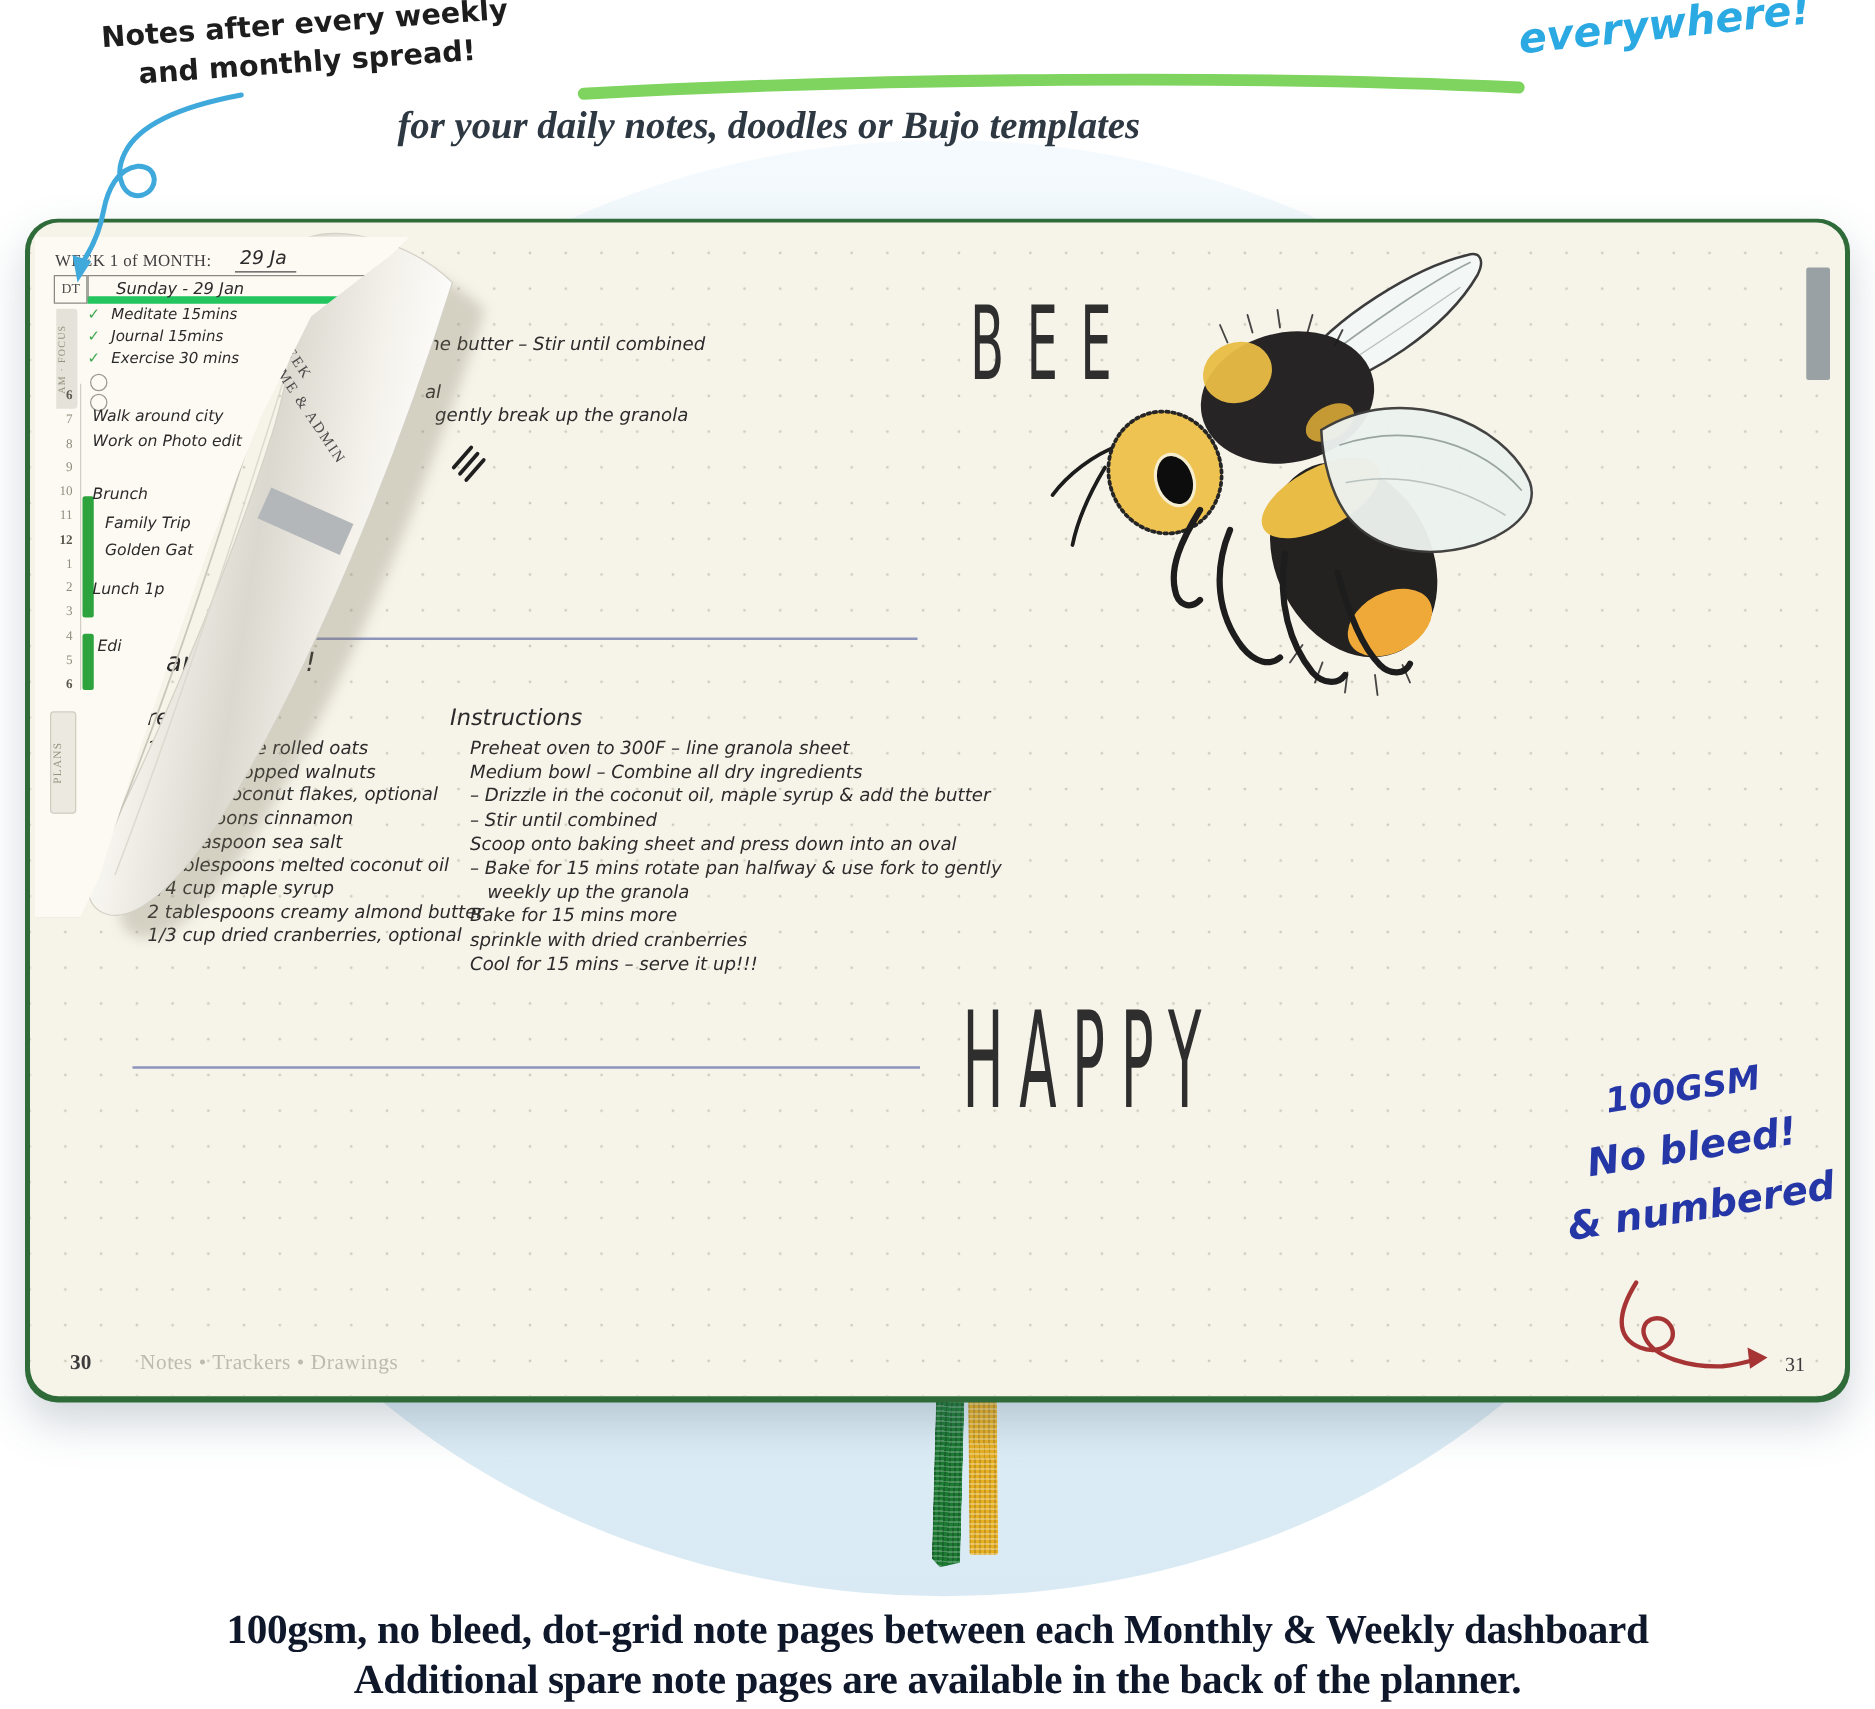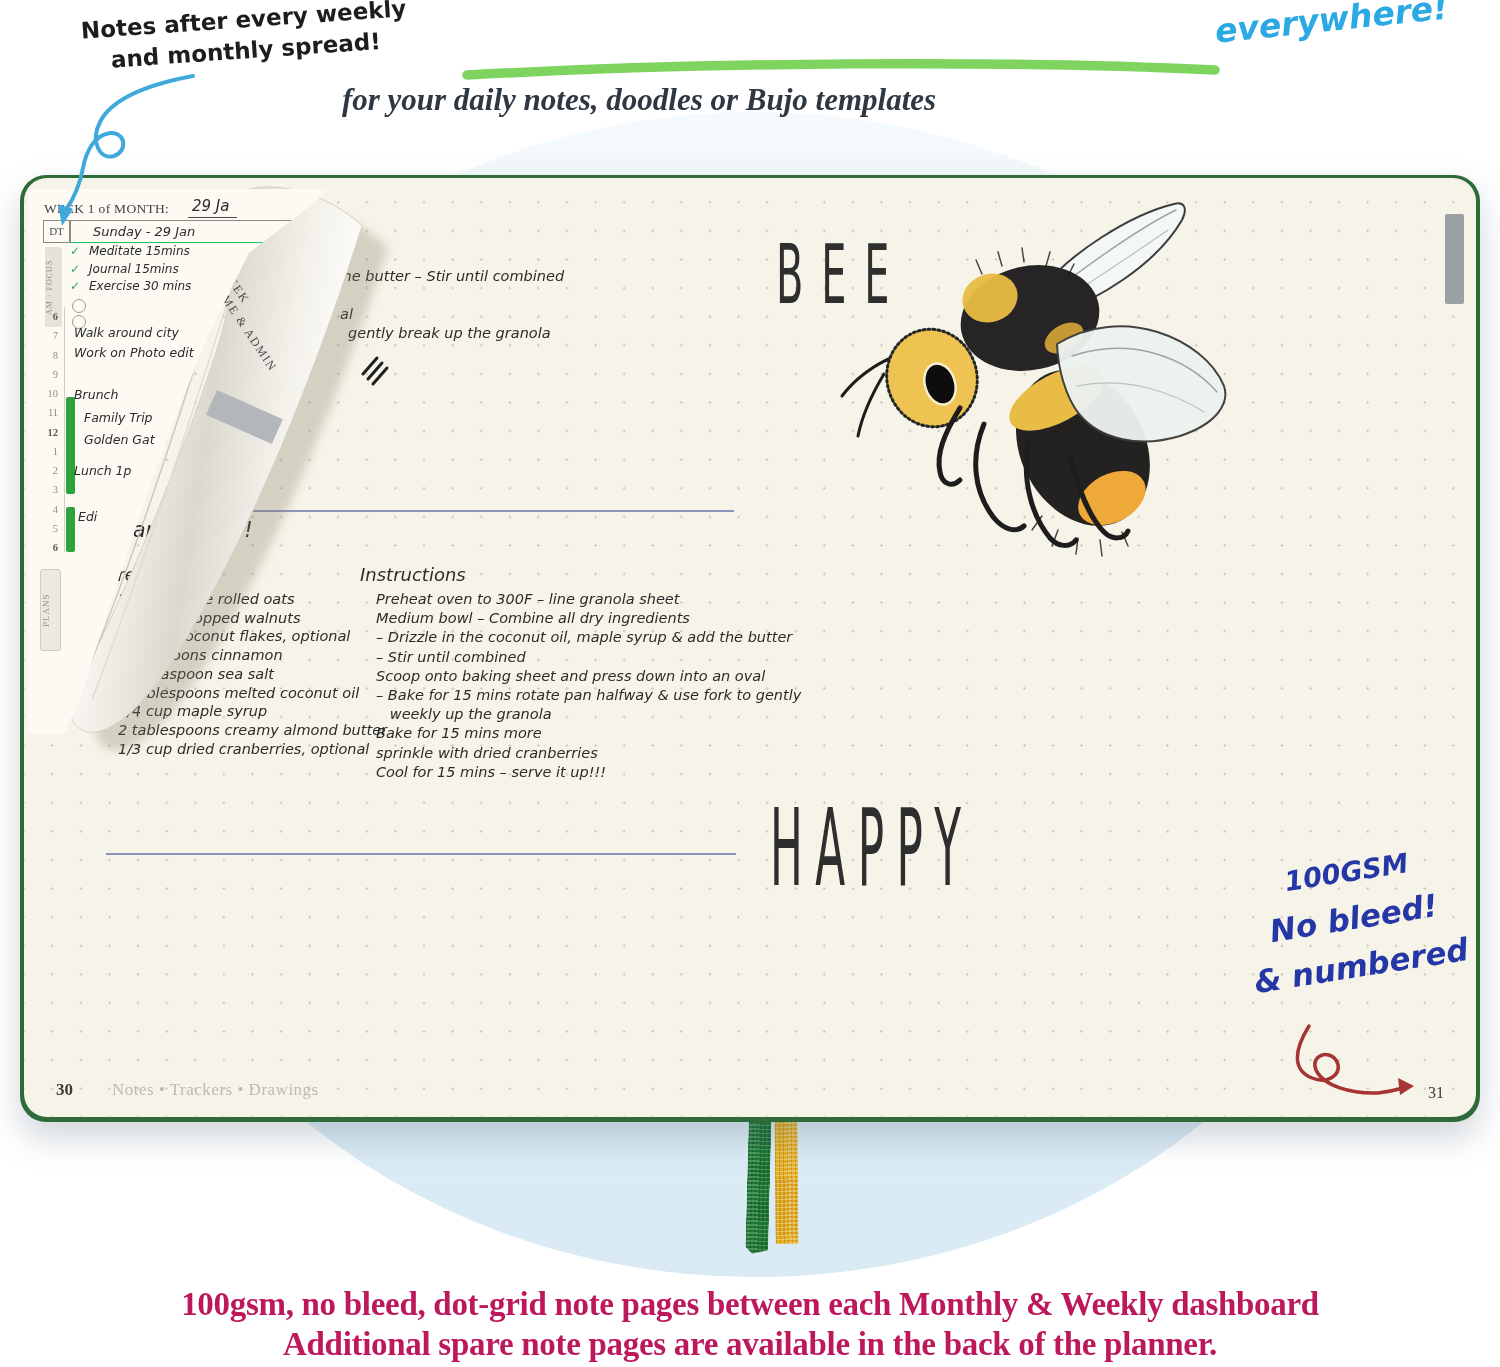--- a/index.html
+++ b/index.html
@@ -10,21 +10,21 @@
   
   .bg-ellipse{left:95px;top:112px;width:1320px;height:1165px;border-radius:50%;
     background:linear-gradient(180deg,#f4fafd 0%,#e7f2f9 45%,#d9eaf4 100%);}
 
   
   .title{left:0;top:2px;width:1500px;text-align:center;font-size:63px;font-weight:bold;
     letter-spacing:-1.5px;color:#111;font-family:"Liberation Sans",sans-serif;}
   .tagline{left:1213px;top:12px;font-family:"DejaVu Sans",sans-serif;font-style:italic;font-weight:bold;
     font-size:33px;color:#2aa9e2;transform:rotate(-6deg);transform-origin:left top;}
   .subtitle{left:0;top:82px;width:1230px;text-align:center;font-family:"Liberation Serif",serif;
-    font-style:italic;font-weight:bold;font-size:31px;color:#2e3842;padding-left:24px;}
+    font-style:italic;font-weight:bold;font-size:31px;color:#2e3842;}
   .annotation{left:78px;top:16px;width:330px;transform:rotate(-4deg);transform-origin:left top;
     font-family:"DejaVu Sans",sans-serif;font-weight:bold;font-size:23px;color:#1d1d1d;text-align:center;line-height:31px;}
 
   
   .planner{left:20px;top:175px;width:1460px;height:947px;border-radius:26px;background:#2e6b39;
     box-shadow:0 16px 34px rgba(70,95,115,.25);}
   .pages{position:absolute;left:4px;top:3px;right:4px;bottom:5px;border-radius:23px;overflow:hidden;
     background:#f6f3e9;}
   .dotgrid{position:absolute;inset:0;
     background-image:radial-gradient(#c7c4b6 1.1px,rgba(0,0,0,0) 1.3px);
@@ -70,21 +70,21 @@
   .ribbon.green{left:747px;background-color:#1c7a33;transform:rotate(1.5deg);
     background-image:repeating-linear-gradient(0deg,rgba(255,255,255,.22) 0 1.5px,rgba(0,0,0,0) 1.5px 4px),
                      repeating-linear-gradient(90deg,rgba(0,0,0,.18) 0 1.5px,rgba(0,0,0,0) 1.5px 4px);
     clip-path:polygon(0 0,100% 0,100% 97%,30% 100%,0 95%);}
   .ribbon.yellow{left:775px;height:132px;background-color:#e6af22;transform:rotate(-.5deg);
     background-image:repeating-linear-gradient(0deg,rgba(255,255,255,.3) 0 1.5px,rgba(0,0,0,0) 1.5px 4px),
                      repeating-linear-gradient(90deg,rgba(0,0,0,.14) 0 1.5px,rgba(0,0,0,0) 1.5px 4px);}
 
   
   .caption{left:0;width:1500px;text-align:center;font-family:"Liberation Serif",serif;
-    font-weight:bold;font-size:33px;color:#be185d;letter-spacing:-.3px;}
+    font-weight:bold;font-size:33px;color:#0f172a;letter-spacing:-.3px;}
 </style>
 </head>
 <body>
 
 <div class="canvas">
 
   <div class="abs bg-ellipse"></div>
 
   <div class="abs tagline">everywhere!</div>
   <svg class="abs" style="left:455px;top:56px;" width="775" height="30">
@@ -171,21 +171,21 @@
         <text transform="translate(186,104) rotate(56)" font-family="Liberation Serif,serif" font-size="12" letter-spacing="1.5" fill="#4c4c4c">HOME &amp; ADMIN</text>
       </svg>
 
       <div class="abs weekly">
         <span class="abs serif" style="left:16px;top:12px;font-size:13.5px;color:#3f3f3f;letter-spacing:.3px;">WEEK 1 of MONTH:</span>
         <span class="abs hw" style="left:160px;top:8px;font-size:15px;border-bottom:1.5px solid #4a4a4a;padding:0 8px 2px 4px;">29 Ja</span>
 
         <div class="abs" style="left:15px;top:31px;width:27px;height:23px;border:1px solid #8a8a84;box-sizing:border-box;text-align:center;">
           <span class="serif" style="font-size:11px;color:#4a4a4a;line-height:21px;">DT</span>
         </div>
-        <div class="abs" style="left:42px;top:31px;width:250px;height:23px;border-top:1px solid #8a8a84;border-bottom:1px solid #22c55e;border-left:1px solid #8a8a84;box-sizing:border-box;">
+        <div class="abs" style="left:42px;top:31px;width:250px;height:23px;border-top:1px solid #8a8a84;border-bottom:6px solid #22c55e;border-left:1px solid #8a8a84;box-sizing:border-box;">
           <span class="hw" style="font-size:13px;margin-left:22px;line-height:21px;display:inline-block;">Sunday  -  29 Jan</span>
         </div>
 
         <div class="abs vtab" style="left:17px;top:58px;width:17px;height:80px;background:#e5e3d9;border-radius:3px 0 0 3px;font-size:8px;">AM · FOCUS</div>
 
         <div class="abs hw" style="left:42px;top:54px;">
             <div class="check-item">Meditate 15mins</div>
             <div class="check-item">Journal 15mins</div>
             <div class="check-item">Exercise 30 mins</div>
           </div>

